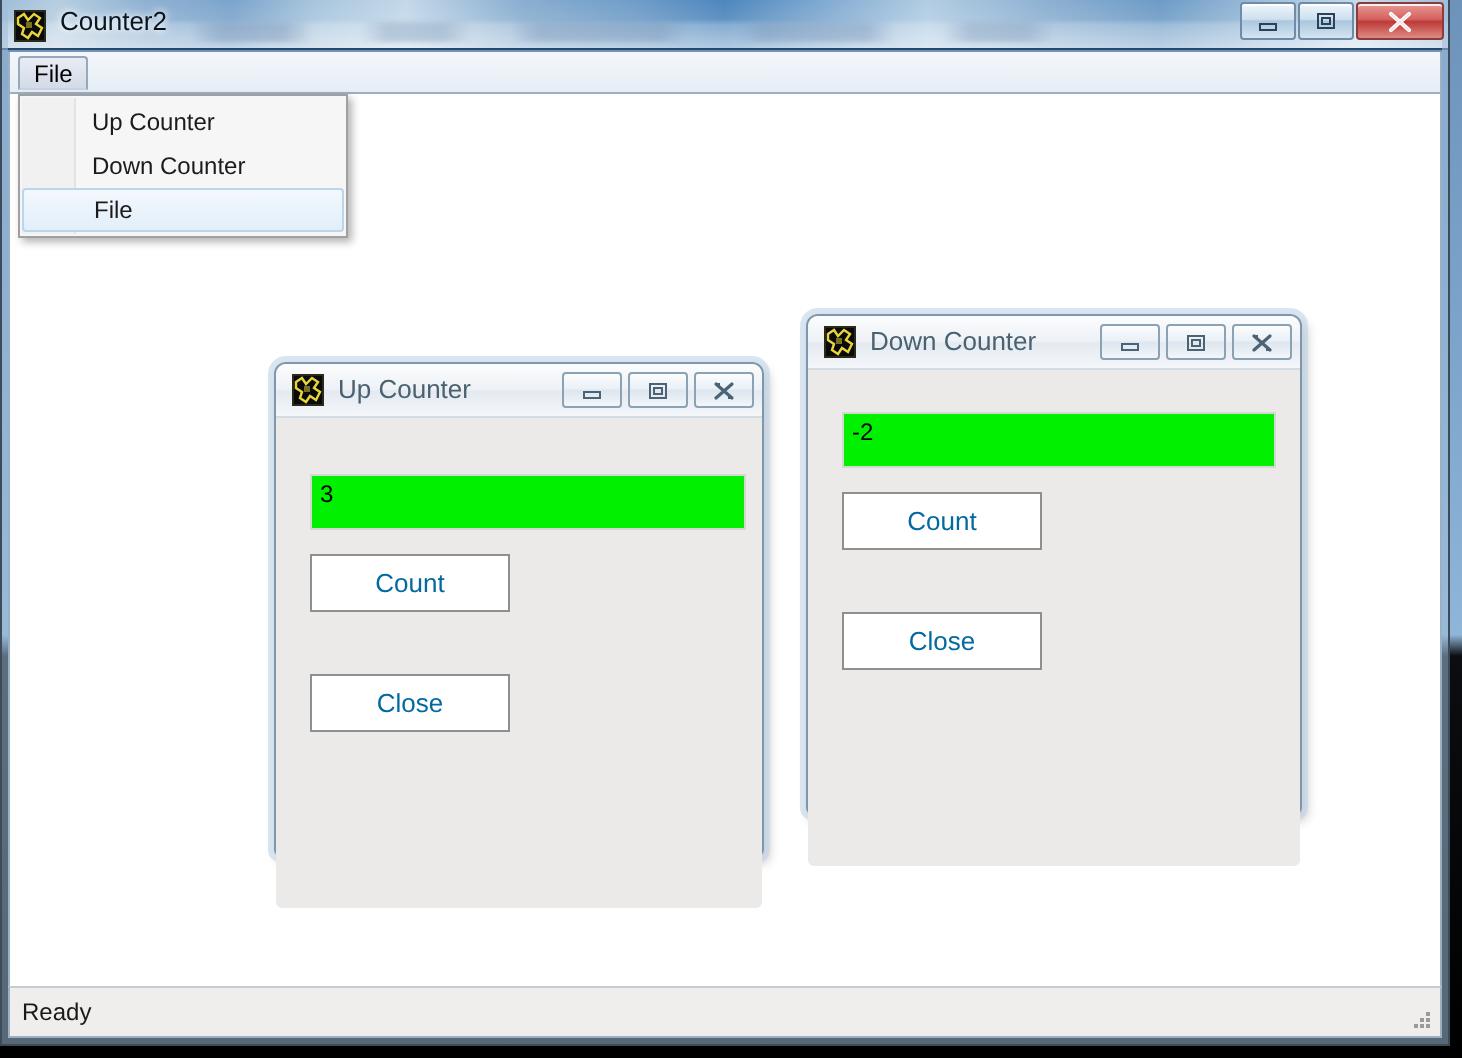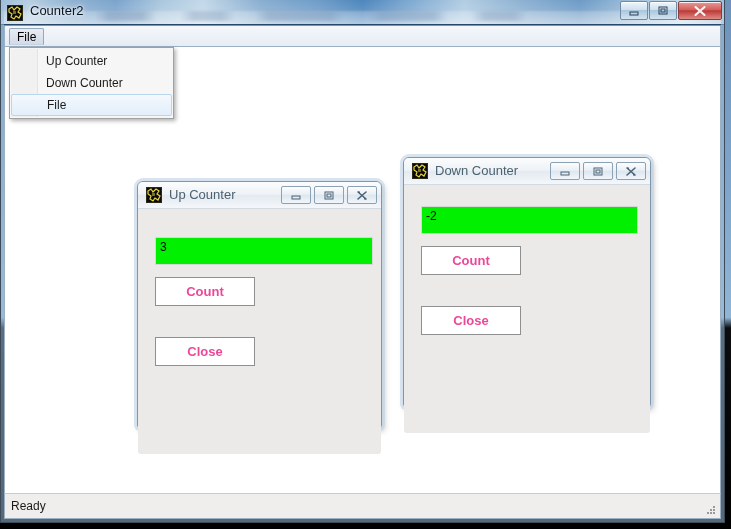--- a/index.html
+++ b/index.html
@@ -335,26 +335,25 @@
     padding: 2px 0 0 4px;
     line-height: 14px;
     overflow: hidden;
   }
   .win-button {
     position: absolute;
     box-sizing: border-box;
     background: #ffffff;
     border: 1px solid #8f8f8f;
     font-size: 13px;
-    color: #ec4899;
+    color: #0369a1;
     display: flex;
     align-items: center;
     justify-content: center;
     font-family: "Liberation Sans", sans-serif;
-    font-weight: bold;
   }
 </style>
 </head>
 <body>
 
 <div id="screen">
 
   <div class="desktop-backdrop"></div>
 
   <div class="main-window">

